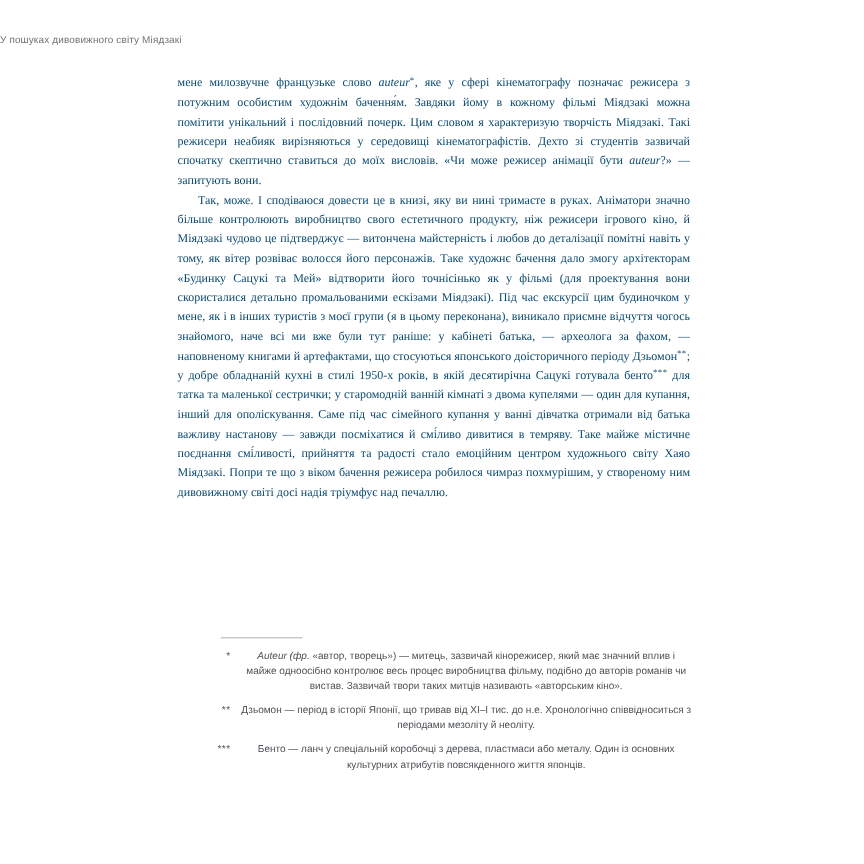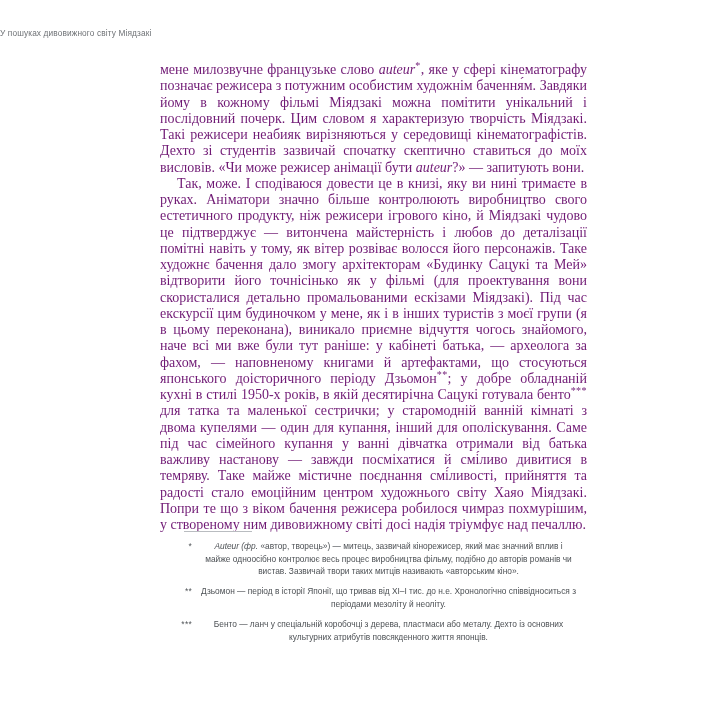--- a/index.html
+++ b/index.html
@@ -32,28 +32,28 @@
     text-align: left;
     font-family: "Liberation Sans", "DejaVu Sans", sans-serif;
     font-size: 8.3px;
     letter-spacing: 0.12px;
     color: #6f7276;
   }
 
   
   .body-block {
     position: absolute;
-    left: 160px;
+    left: 148px;
     top: 62px;
     width: 427px;
-    font-size: 14px;
+    font-size: 10px;
     line-height: 16.25px;
     text-align: justify;
     text-justify: inter-word;
-    color: #701a75;
+    color: #0c4a6e;
     -webkit-font-smoothing: antialiased;
   }
   .body-block p {
     margin: 0;
     text-indent: 0;
     hyphens: manual;
   }
   .body-block p.indent {
     text-indent: 17px;
   }
@@ -142,19 +142,19 @@
       <div class="fn-text"><span class="it">Auteur</span> <span class="it">(фр.</span><span> «автор, творець») — митець, зазвичай кінорежисер, який має значний вплив і майже одноосібно контролює весь процес виробництва фільму, подібно до авторів романів чи вистав. Зазвичай твори таких митців називають «авторським кіно».</span></div>
     </div>
 
     <div class="fn-item">
       <div class="fn-mark">**</div>
       <div class="fn-text">Дзьомон — період в історії Японії, що тривав від XI–I тис. до н.е. Хронологічно співвідноситься з періодами мезоліту й неоліту.</div>
     </div>
 
     <div class="fn-item">
       <div class="fn-mark">***</div>
-      <div class="fn-text">Бенто — ланч у спеціальній коробочці з дерева, пластмаси або металу. Дехто із основних культурних атрибутів повсякденного життя японців.</div>
+      <div class="fn-text">Бенто — ланч у спеціальній коробочці з дерева, пластмаси або металу. Один із основних культурних атрибутів повсякденного життя японців.</div>
     </div>
 
   </div>
 
 
 </div>
 
 </body></html>

